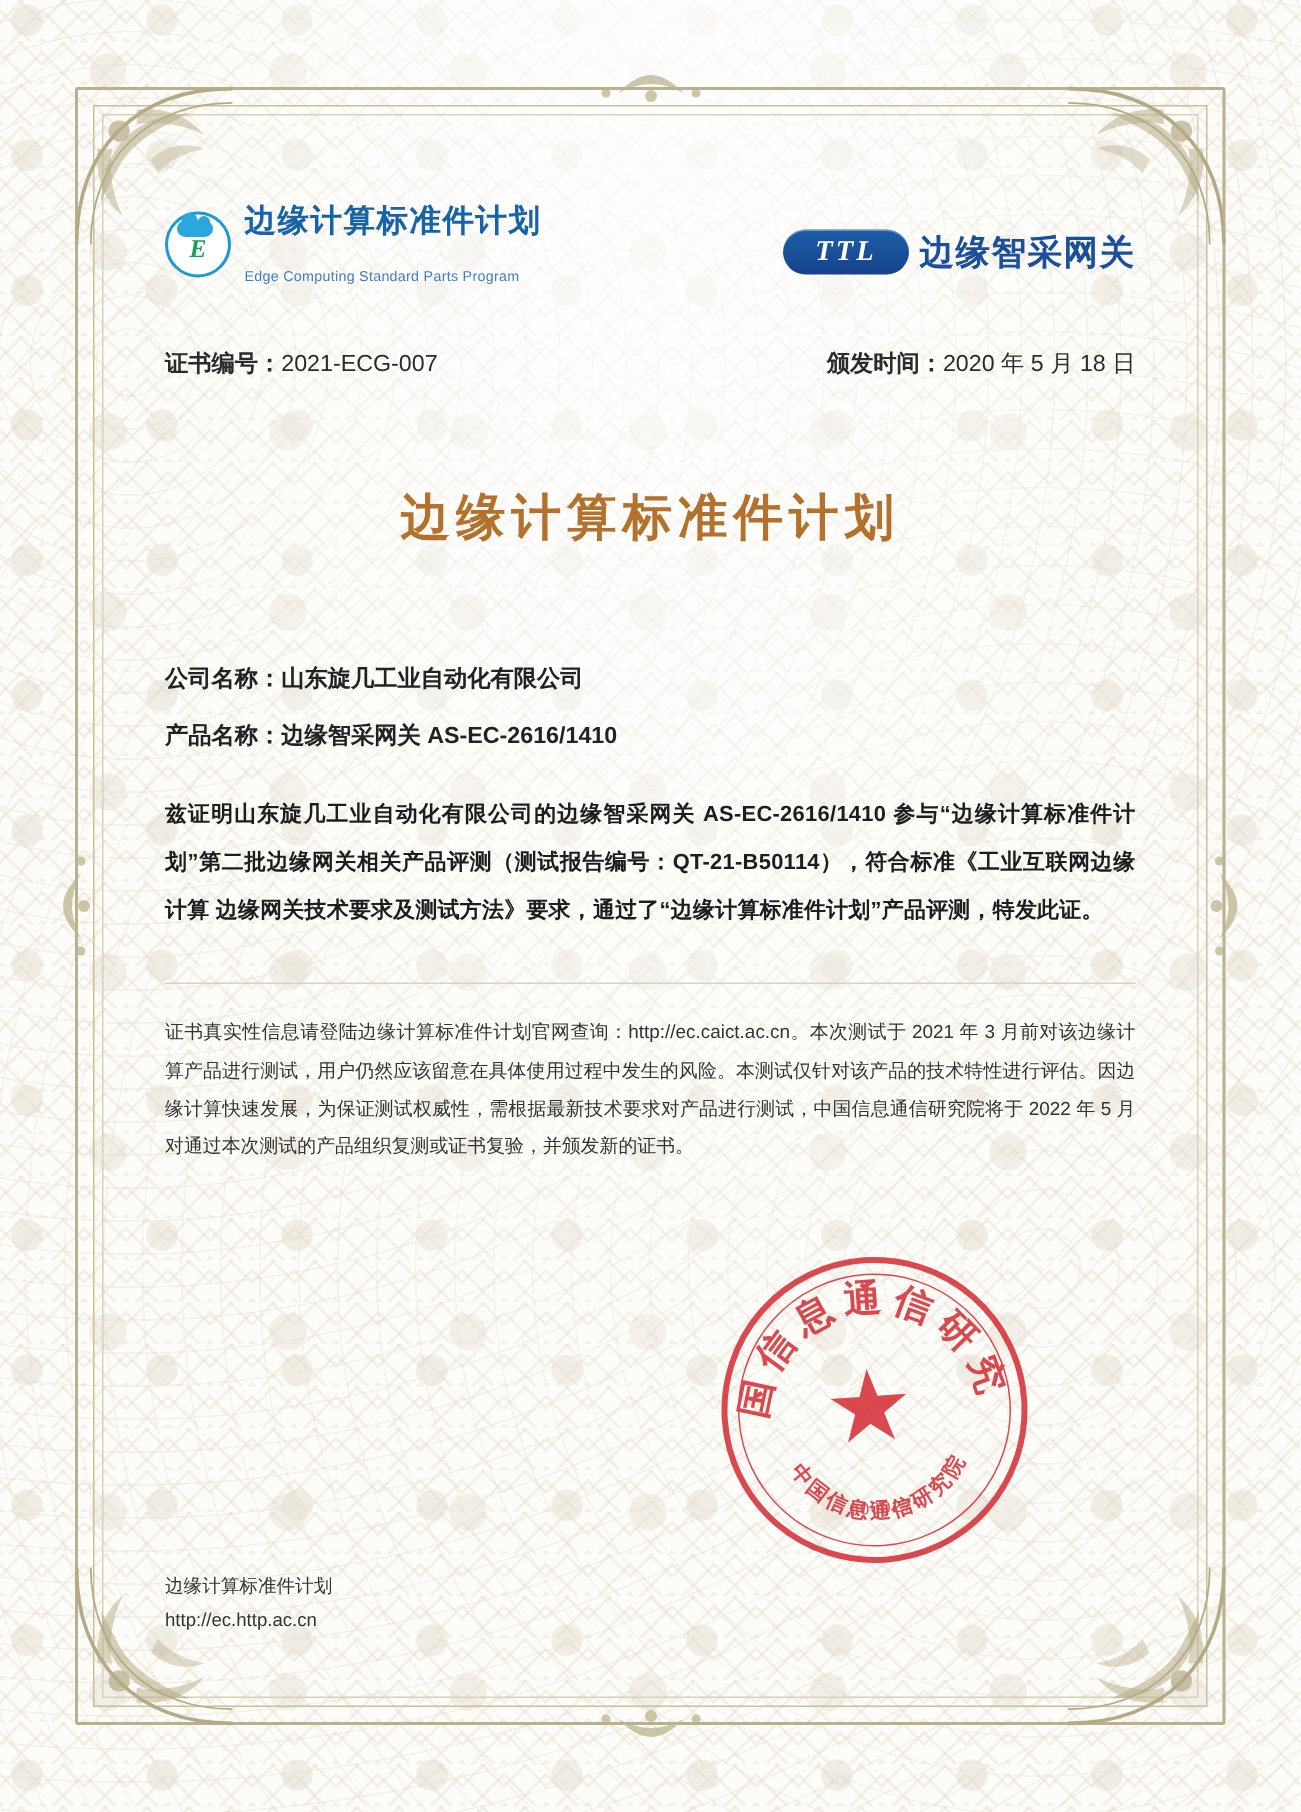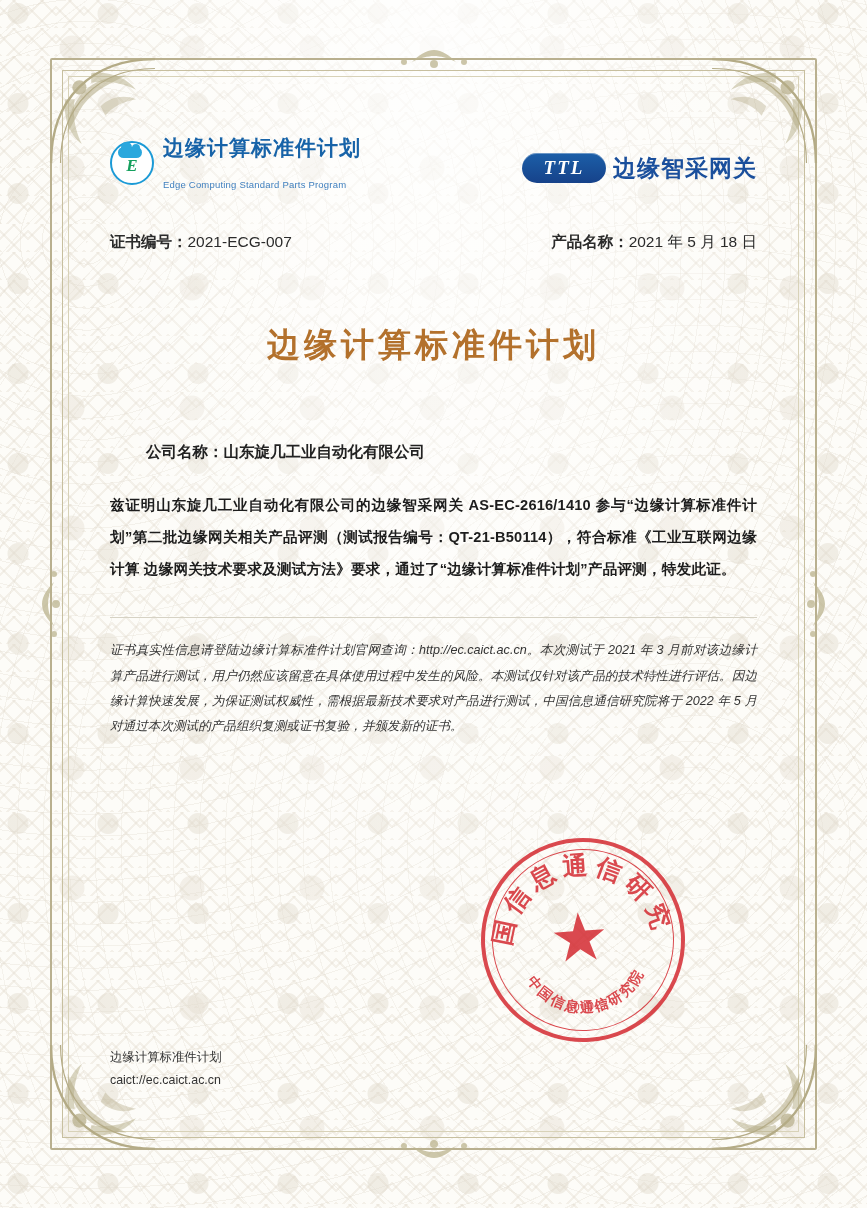--- a/index.html
+++ b/index.html
@@ -124,41 +124,41 @@
 
   
   .title-block{margin-top:66px;text-align:center;}
   .title-1,.title-2{
     color:#b3712c;font-size:33px;font-weight:bold;letter-spacing:4px;
     line-height:1.55;font-family:"DejaVu Sans",sans-serif;
   }
   .title-2{margin-top:4px;}
 
   
-  .fields{margin-top:72px;margin-left:36px;}
+  .fields{margin-top:72px;}
   .field{
     font-size:15.5px;color:#222;margin-bottom:17px;
   }
   .field .f-label{font-weight:bold;}
   .field .f-value{font-weight:bold;}
 
   
   .body-text{
     margin-top:26px;
     font-size:14.6px;line-height:2.2;color:#1d1d1d;
     text-align:justify;font-weight:bold;letter-spacing:.2px;
   }
 
   .divider{
     margin-top:32px;border-top:1px solid #d6d2c4;
   }
 
   .note-text{
     margin-top:20px;
-    font-size:12.6px;line-height:2.0;color:#333;text-align:justify;font-style:italic;
+    font-size:12.6px;line-height:2.0;color:#333;text-align:justify;
   }
 
   
   .footer{
     position:absolute;left:0;bottom:6px;
     font-size:12.4px;color:#333;line-height:1.85;
   }
 
   
   .seal{
@@ -290,43 +290,46 @@
         <div class="ttl-badge">TTL</div>
         <div class="ttl-cn">边缘智采网关</div>
       </div>
     </div>
 
     <div class="meta-row">
       <div>
         <span class="meta-label">证书编号：</span><span class="meta-value">2021-ECG-007</span>
       </div>
       <div>
-        <span class="meta-label">产品名称：</span><span class="meta-value">2021 年 5 月 18 日</span>
+        <span class="meta-label">颁发时间：</span><span class="meta-value">2020 年 5 月 18 日</span>
       </div>
     </div>
 
     <div class="title-block">
       <div class="title-1">边缘计算标准件计划</div>
     </div>
 
     <div class="fields">
       <div class="field">
         <span class="f-label">公司名称：</span><span class="f-value">山东旋几工业自动化有限公司</span>
       </div>
+      <div class="field">
+        <span class="f-label">产品名称：</span><span class="f-value">边缘智采网关 AS-EC-2616/1410</span>
+      </div>
     </div>
 
     <div class="body-text">兹证明山东旋几工业自动化有限公司的边缘智采网关 AS-EC-2616/1410 参与“边缘计算标准件计划”第二批边缘网关相关产品评测（测试报告编号：QT-21-B50114），符合标准《工业互联网边缘计算 边缘网关技术要求及测试方法》要求，通过了“边缘计算标准件计划”产品评测，特发此证。</div>
 
     <div class="divider"></div>
 
     <div class="note-text">证书真实性信息请登陆边缘计算标准件计划官网查询：http://ec.caict.ac.cn。本次测试于 2021 年 3 月前对该边缘计算产品进行测试，用户仍然应该留意在具体使用过程中发生的风险。本测试仅针对该产品的技术特性进行评估。因边缘计算快速发展，为保证测试权威性，需根据最新技术要求对产品进行测试，中国信息通信研究院将于 2022 年 5 月对通过本次测试的产品组织复测或证书复验，并颁发新的证书。</div>
 
     <div class="footer">
       <div>边缘计算标准件计划</div>
-      <div>caict://ec.caict.ac.cn</div>
+      <div>http://ec.http.ac.cn</div>
     </div>
 
     <div class="seal">
       <div class="inner-ring"></div>
       <div class="seal-arc">
         <svg viewBox="0 0 196 196">
           <defs>
             <path id="arcTop" d="M 26 104 A 72 72 0 0 1 170 104"></path>
             <path id="arcBottom" d="M 32 104 A 66 66 0 0 0 164 104"></path>
           </defs>

